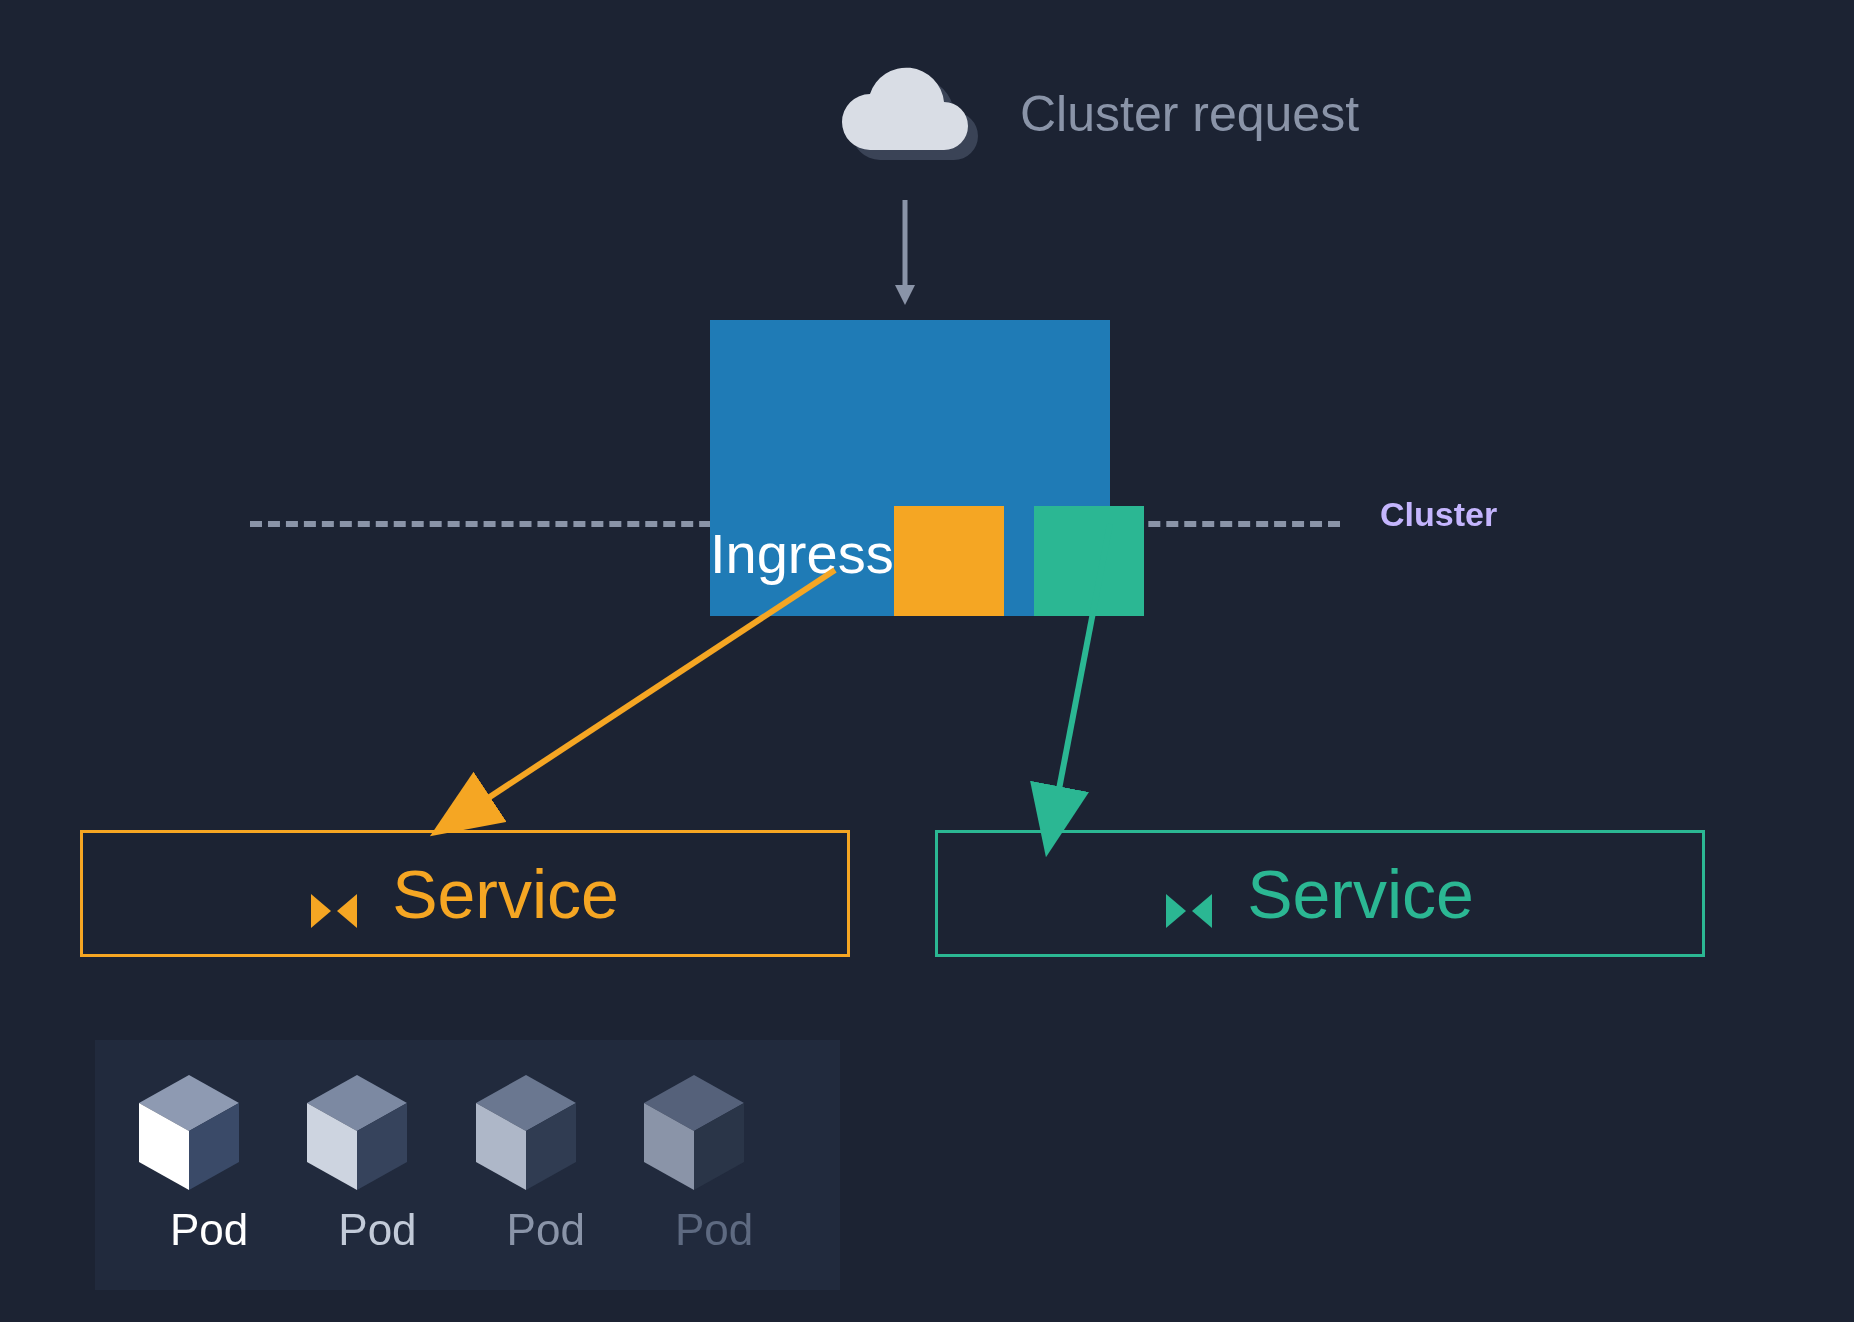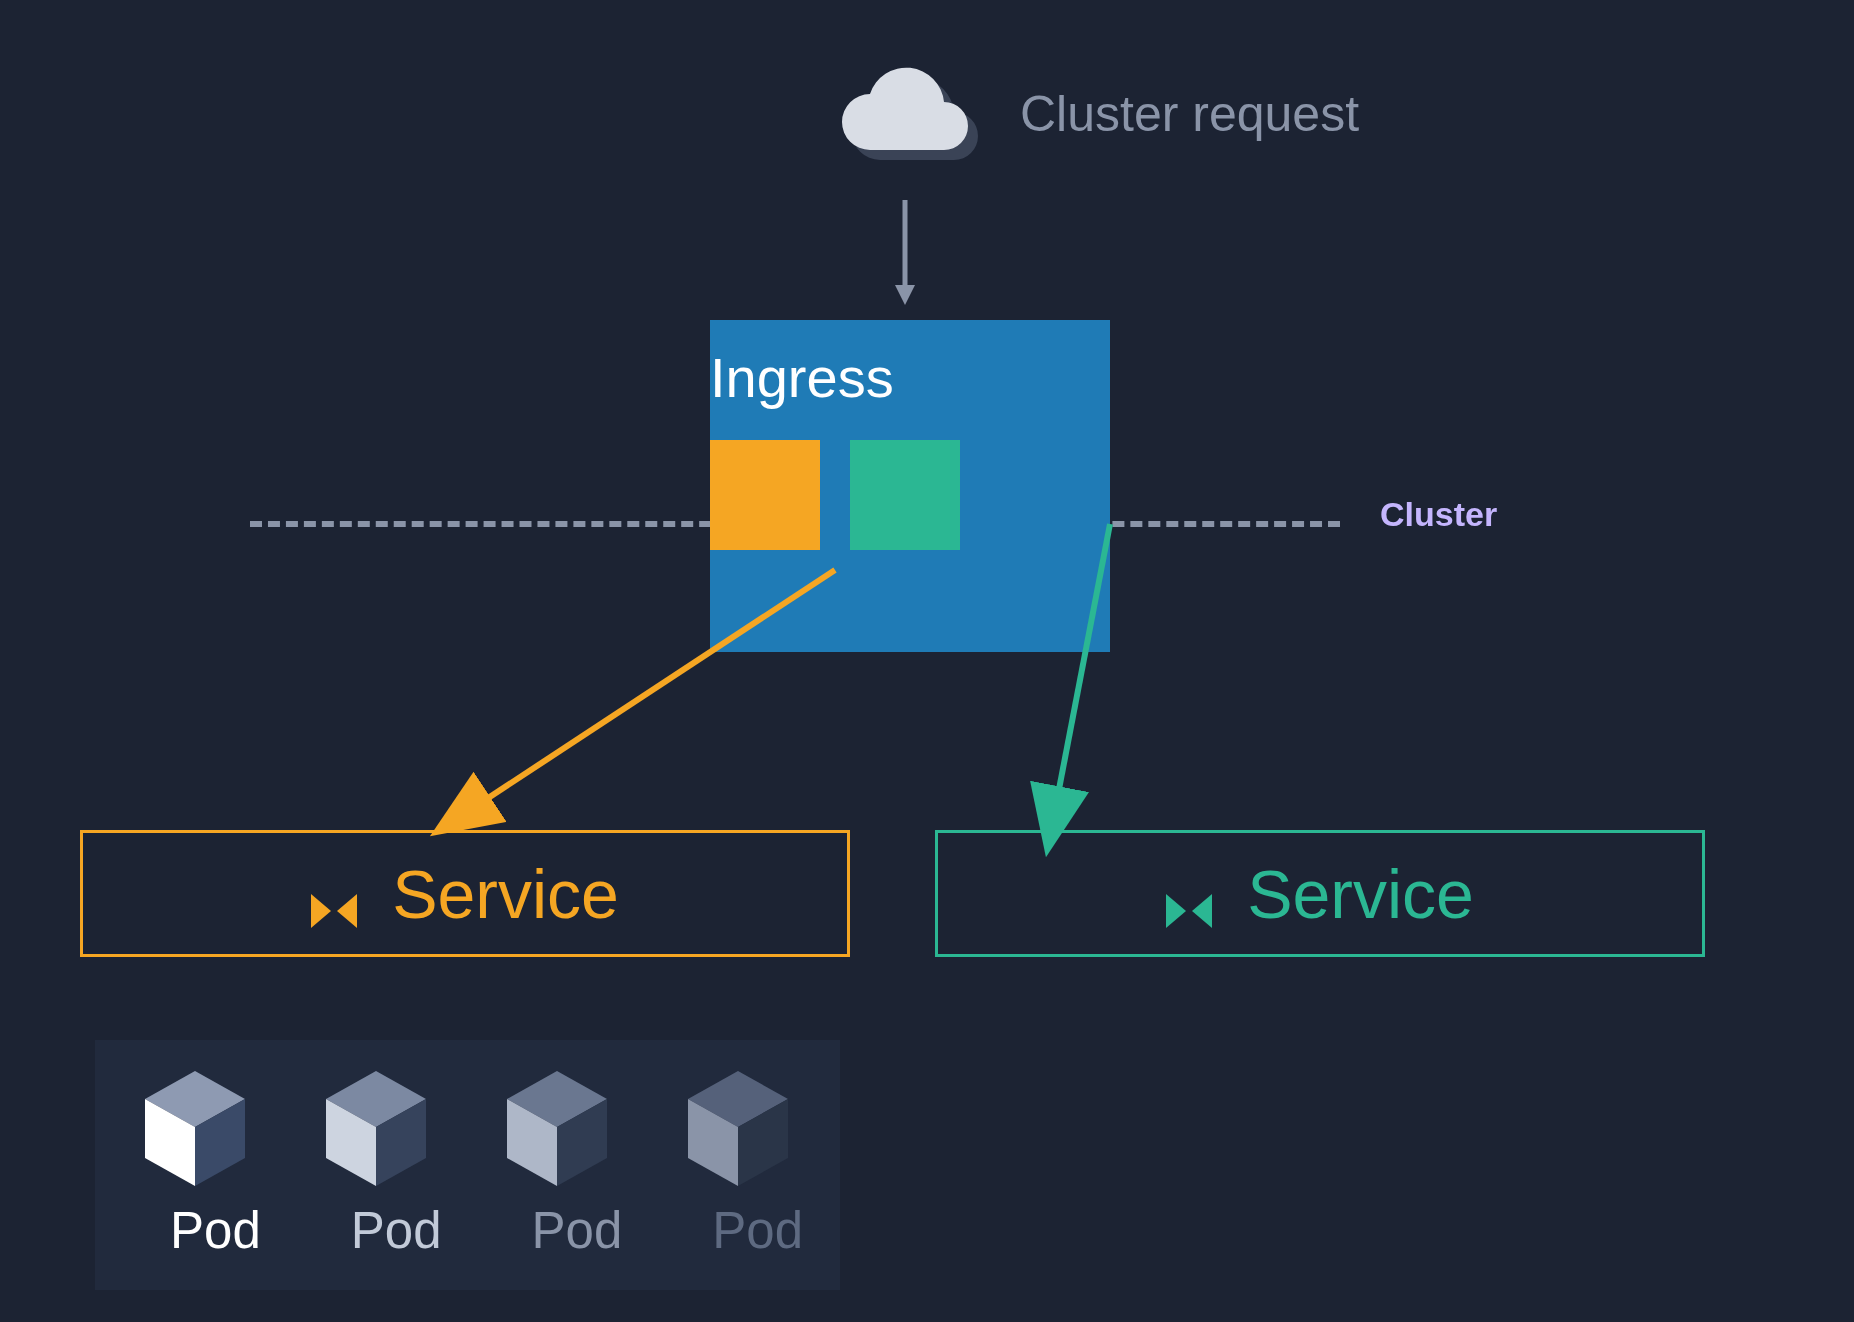--- a/index.html
+++ b/index.html
@@ -35,25 +35,25 @@
   .arrow-down {
     position: absolute;
     left: 895px;
     top: 200px;
   }
   .ingress-box {
     position: absolute;
     left: 710px;
     top: 320px;
     width: 400px;
-    height: 332px;
+    height: 296px;
     background: #1f7bb6;
     display: flex;
-    flex-direction: column;
-    align-items: flex-start;
+    flex-direction: row;
+    align-items: flex-end;
     padding-top: 25px;
   }
   .ingress-title {
     color: #ffffff;
     font-size: 56px;
     font-weight: 500;
     margin-bottom: 30px;
   }
   .ingress-squares {
     display: flex;
@@ -123,21 +123,21 @@
     gap: 50px;
     padding-left: 35px;
   }
   .pod {
     display: flex;
     flex-direction: column;
     align-items: center;
     gap: 15px;
   }
   .pod-label {
-    font-size: 51px;
+    font-size: 44px;
     font-weight: 400;
     margin-left: 40px;
   }
   .pod-1 .pod-label { color: #ffffff; }
   .pod-2 .pod-label { color: #c2cad8; }
   .pod-3 .pod-label { color: #8a94a8; }
   .pod-4 .pod-label { color: #5e6a81; }
   .cube {
     width: 100px;
     height: 115px;

